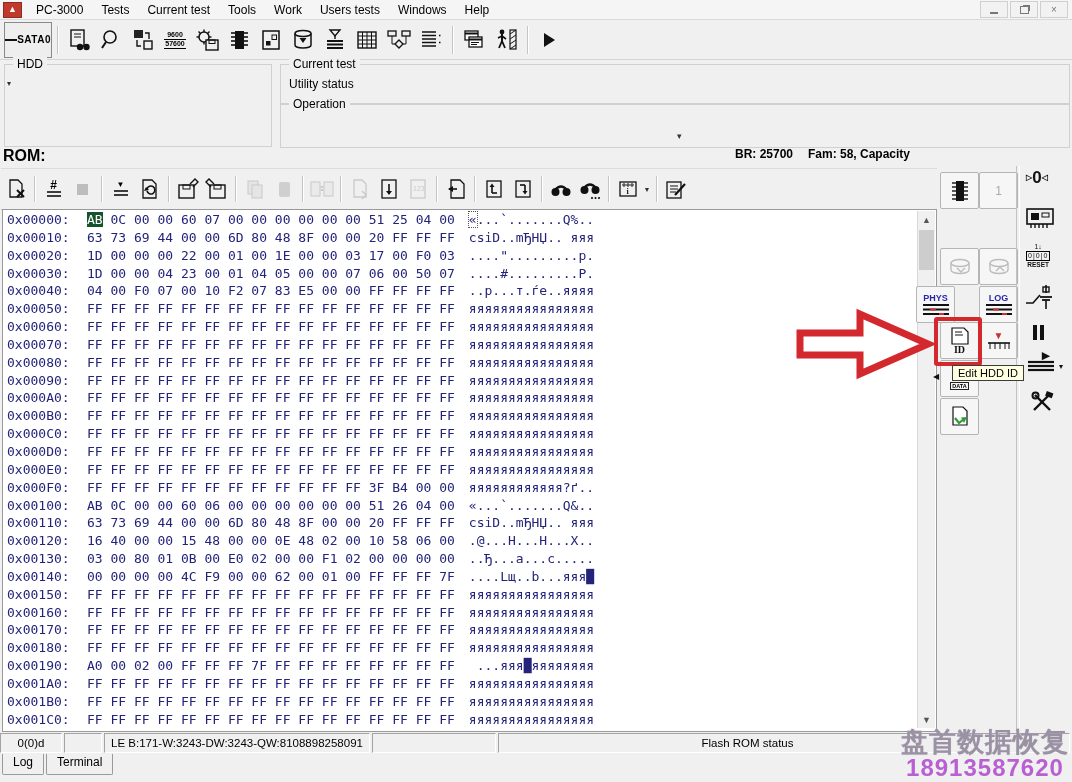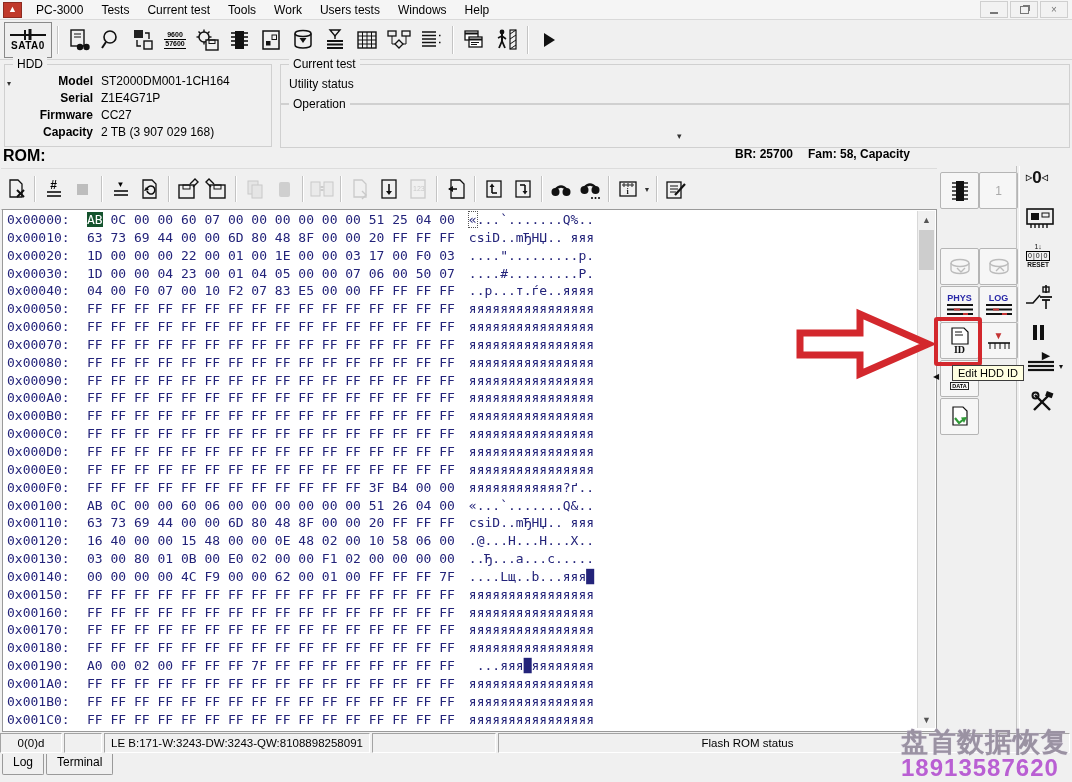--- a/index.html
+++ b/index.html
@@ -18,21 +18,21 @@
   .wincontrols{margin-left:auto;display:flex;gap:2px;padding-right:4px}
   .wc{width:26px;height:15px;border:1px solid #cfcfcf;background:#f2f2f2;color:#777;
       display:flex;align-items:center;justify-content:center;font-size:10px}
   .wc .minbar{width:8px;height:2px;background:#777;margin-top:6px}
   .wc .restsq{width:7px;height:6px;border:1px solid #777;box-shadow:2px -2px 0 -1px #777}
 
   
   .toolbar{position:absolute;top:20px;left:0;width:1072px;height:39px;background:#f0f0f0;
            border-bottom:1px solid #d5d5d5;display:flex;align-items:center}
   .sata{width:46px;height:34px;margin-left:4px;border:1px solid #898989;background:#eee;
-        display:flex;flex-direction:column;align-items:center;justify-content:center}
+        display:flex;align-items:center;justify-content:center}
   .sata .lbl{font-size:10px;font-weight:bold;letter-spacing:0.5px}
   .tsep{width:1px;height:28px;background:#c4c4c4;box-shadow:1px 0 0 #fff;margin:0 5px}
   .tbtn{width:32px;height:32px;display:flex;align-items:center;justify-content:center;flex-direction:column}
   .baud{font-size:7px;font-weight:bold;line-height:8px;text-align:center}
   .baud div{border-bottom:1px solid #000;padding:0 1px}
 
   
   .gb{position:absolute;border:1px solid #d0d0d0}
   .gl{position:absolute;top:-8px;left:8px;background:#f0f0f0;padding:0 4px;font-size:12px}
   .hdd-rows{position:absolute;top:8px;left:10px;right:8px;font-size:12px}
@@ -99,21 +99,21 @@
       font-size:11.5px;display:flex;align-items:center;justify-content:center;white-space:nowrap;overflow:hidden}
 
   
   .tabs{position:absolute;top:754px;left:2px;display:flex;align-items:flex-start}
   .tab{border:1px solid #9a9a9a;border-top:none;background:#f0f0f0;font-size:12px;
        padding:1px 10px 3px 10px;height:16px;border-radius:0 0 2px 2px;margin-right:2px}
   .tab.active{border:1px solid #6f6f6f;border-top:1px solid #f0f0f0;background:#f4f4f4;
               height:21px;padding-top:3px;margin-top:-1px}
 
   
-  .wm{position:absolute;right:3px;bottom:1px;text-align:left;z-index:50;pointer-events:none;line-height:26px}
+  .wm{position:absolute;right:3px;bottom:1px;text-align:center;z-index:50;pointer-events:none;line-height:26px}
   .wm1{font-size:27px;font-weight:bold;color:#9a92a2;text-shadow:0 0 1px #cbbfd6;letter-spacing:1px}
   .wm2{font-size:24px;font-weight:bold;color:#b95fd3;letter-spacing:1px}
 
   .opchev{position:absolute;left:396px;top:26px;font-size:9px;color:#333}
 </style>
 </head>
 <body>
 
 <div class="menubar">
   <div class="logo">
@@ -298,38 +298,20 @@
   <div class="tbtn">
     <svg width="18" height="18">
       <polygon points="4,2 15,9 4,16" fill="#111"></polygon>
     </svg>
   </div>
 </div>
 
 <div class="gb" style="left:4px;top:64px;width:266px;height:81px">
   <span class="gl">HDD</span>
   <span class="chev">▾</span>
-  <div class="hdd-rows">
-    <div class="frow">
-      <span class="flabel">Model</span>
-        <span>ST2000DM001-1CH164</span>
-    </div>
-    <div class="frow">
-      <span class="flabel">Serial</span>
-        <span>Z1E4G71P</span>
-    </div>
-    <div class="frow">
-      <span class="flabel">Firmware</span>
-        <span>CC27</span>
-    </div>
-    <div class="frow">
-      <span class="flabel">Capacity</span>
-        <span>2 TB (3 907 029 168)</span>
-    </div>
-  </div>
 </div>
 
 <div class="gb" style="left:280px;top:64px;width:788px;height:38px">
   <span class="gl">Current test</span>
   <div style="position:absolute;left:8px;top:12px;font-size:12px">Utility status</div>
 </div>
 
 <div class="gb" style="left:280px;top:104px;width:788px;height:42px">
   <span class="gl">Operation</span>
   <span class="opchev">▾</span>
@@ -537,21 +519,21 @@
   </svg>
 </div>
 <div class="rb" style="left:979px;top:248px">
   <svg width="24" height="22" opacity="0.45">
     <ellipse cx="12" cy="7" rx="9" ry="3.5" fill="none" stroke="#777" stroke-width="1.4"></ellipse>
     <path d="M3 7 V14 A9 3.5 0 0 0 21 14 V7" fill="none" stroke="#777" stroke-width="1.4"></path>
     <polyline points="9,15 13,11 17,15" fill="none" stroke="#777" stroke-width="1.4"></polyline>
   </svg>
 </div>
 
-<div class="rb" style="left:940px;top:286px">
+<div class="rb" style="left:916px;top:286px">
   <span class="pl-lbl">PHYS</span>
   <svg width="28" height="13">
     <g stroke="#111" stroke-width="2">
         <line x1="1" y1="2" x2="27" y2="2"></line>
         <line x1="1" y1="6.5" x2="27" y2="6.5"></line>
         <line x1="1" y1="11" x2="27" y2="11"></line>
       </g>
     <g stroke="#c43434" stroke-width="2">
         <line x1="8" y1="6.5" x2="14" y2="6.5"></line>
         <line x1="17" y1="11" x2="22" y2="11"></line>

